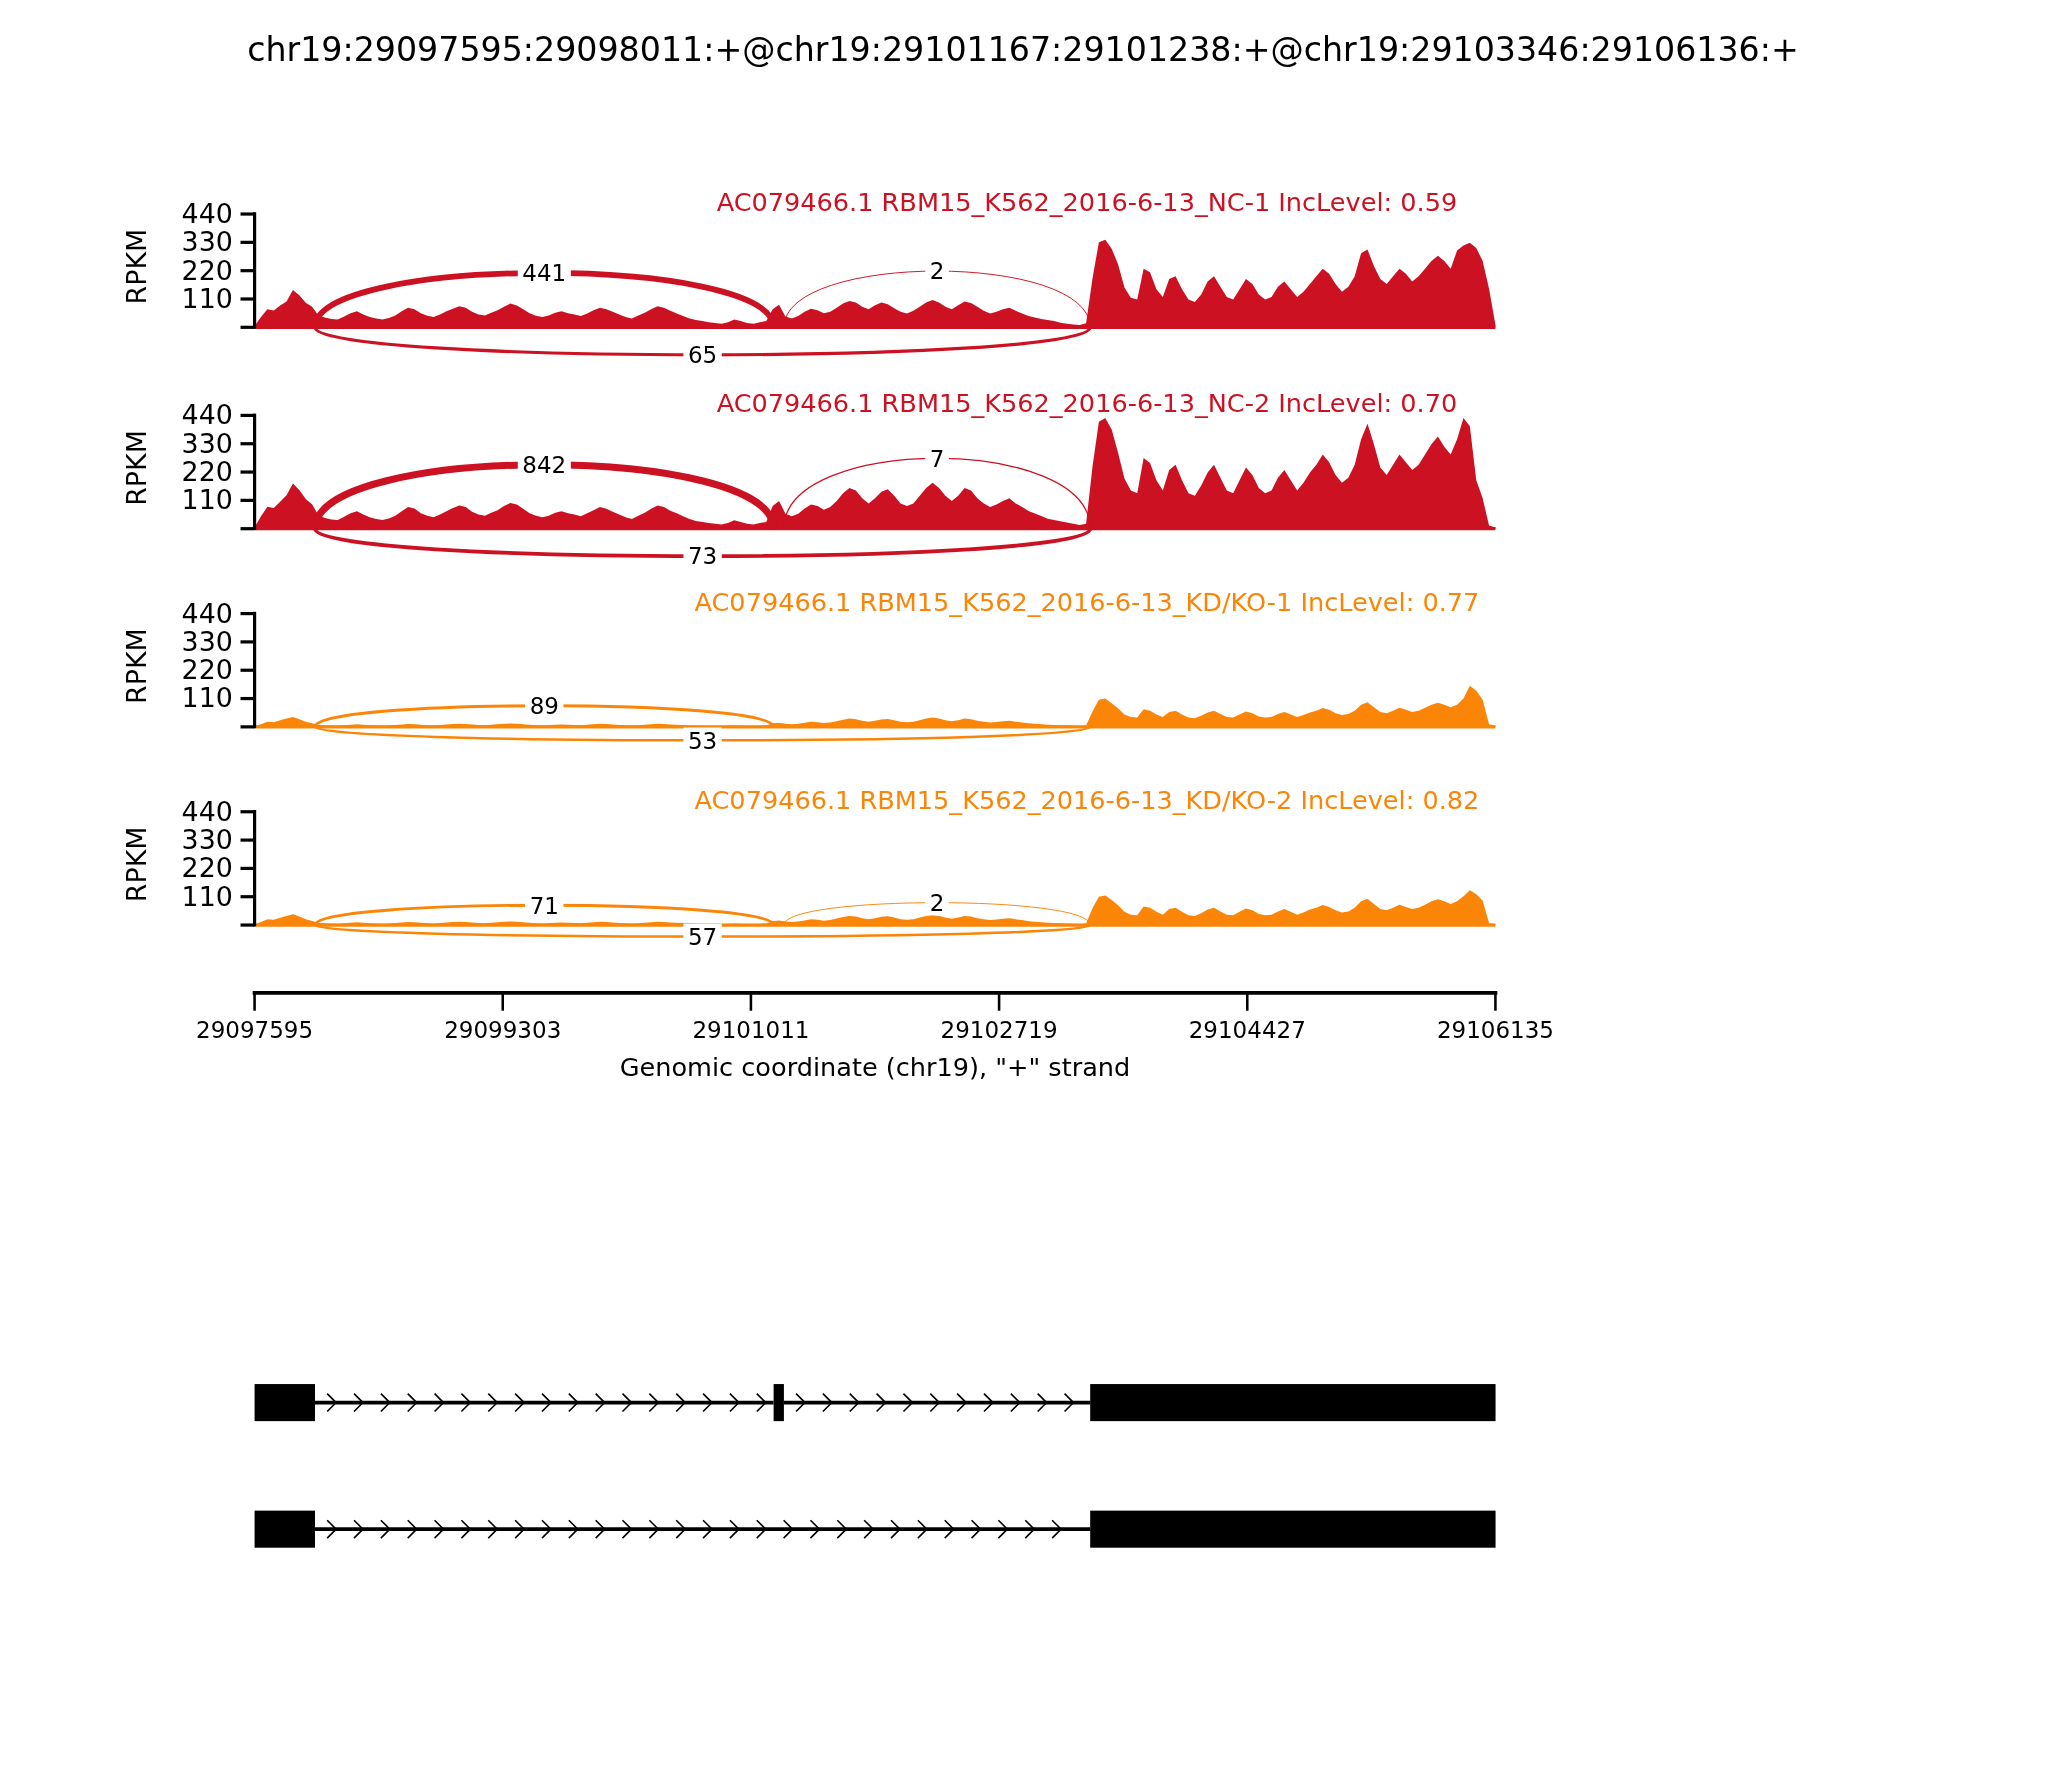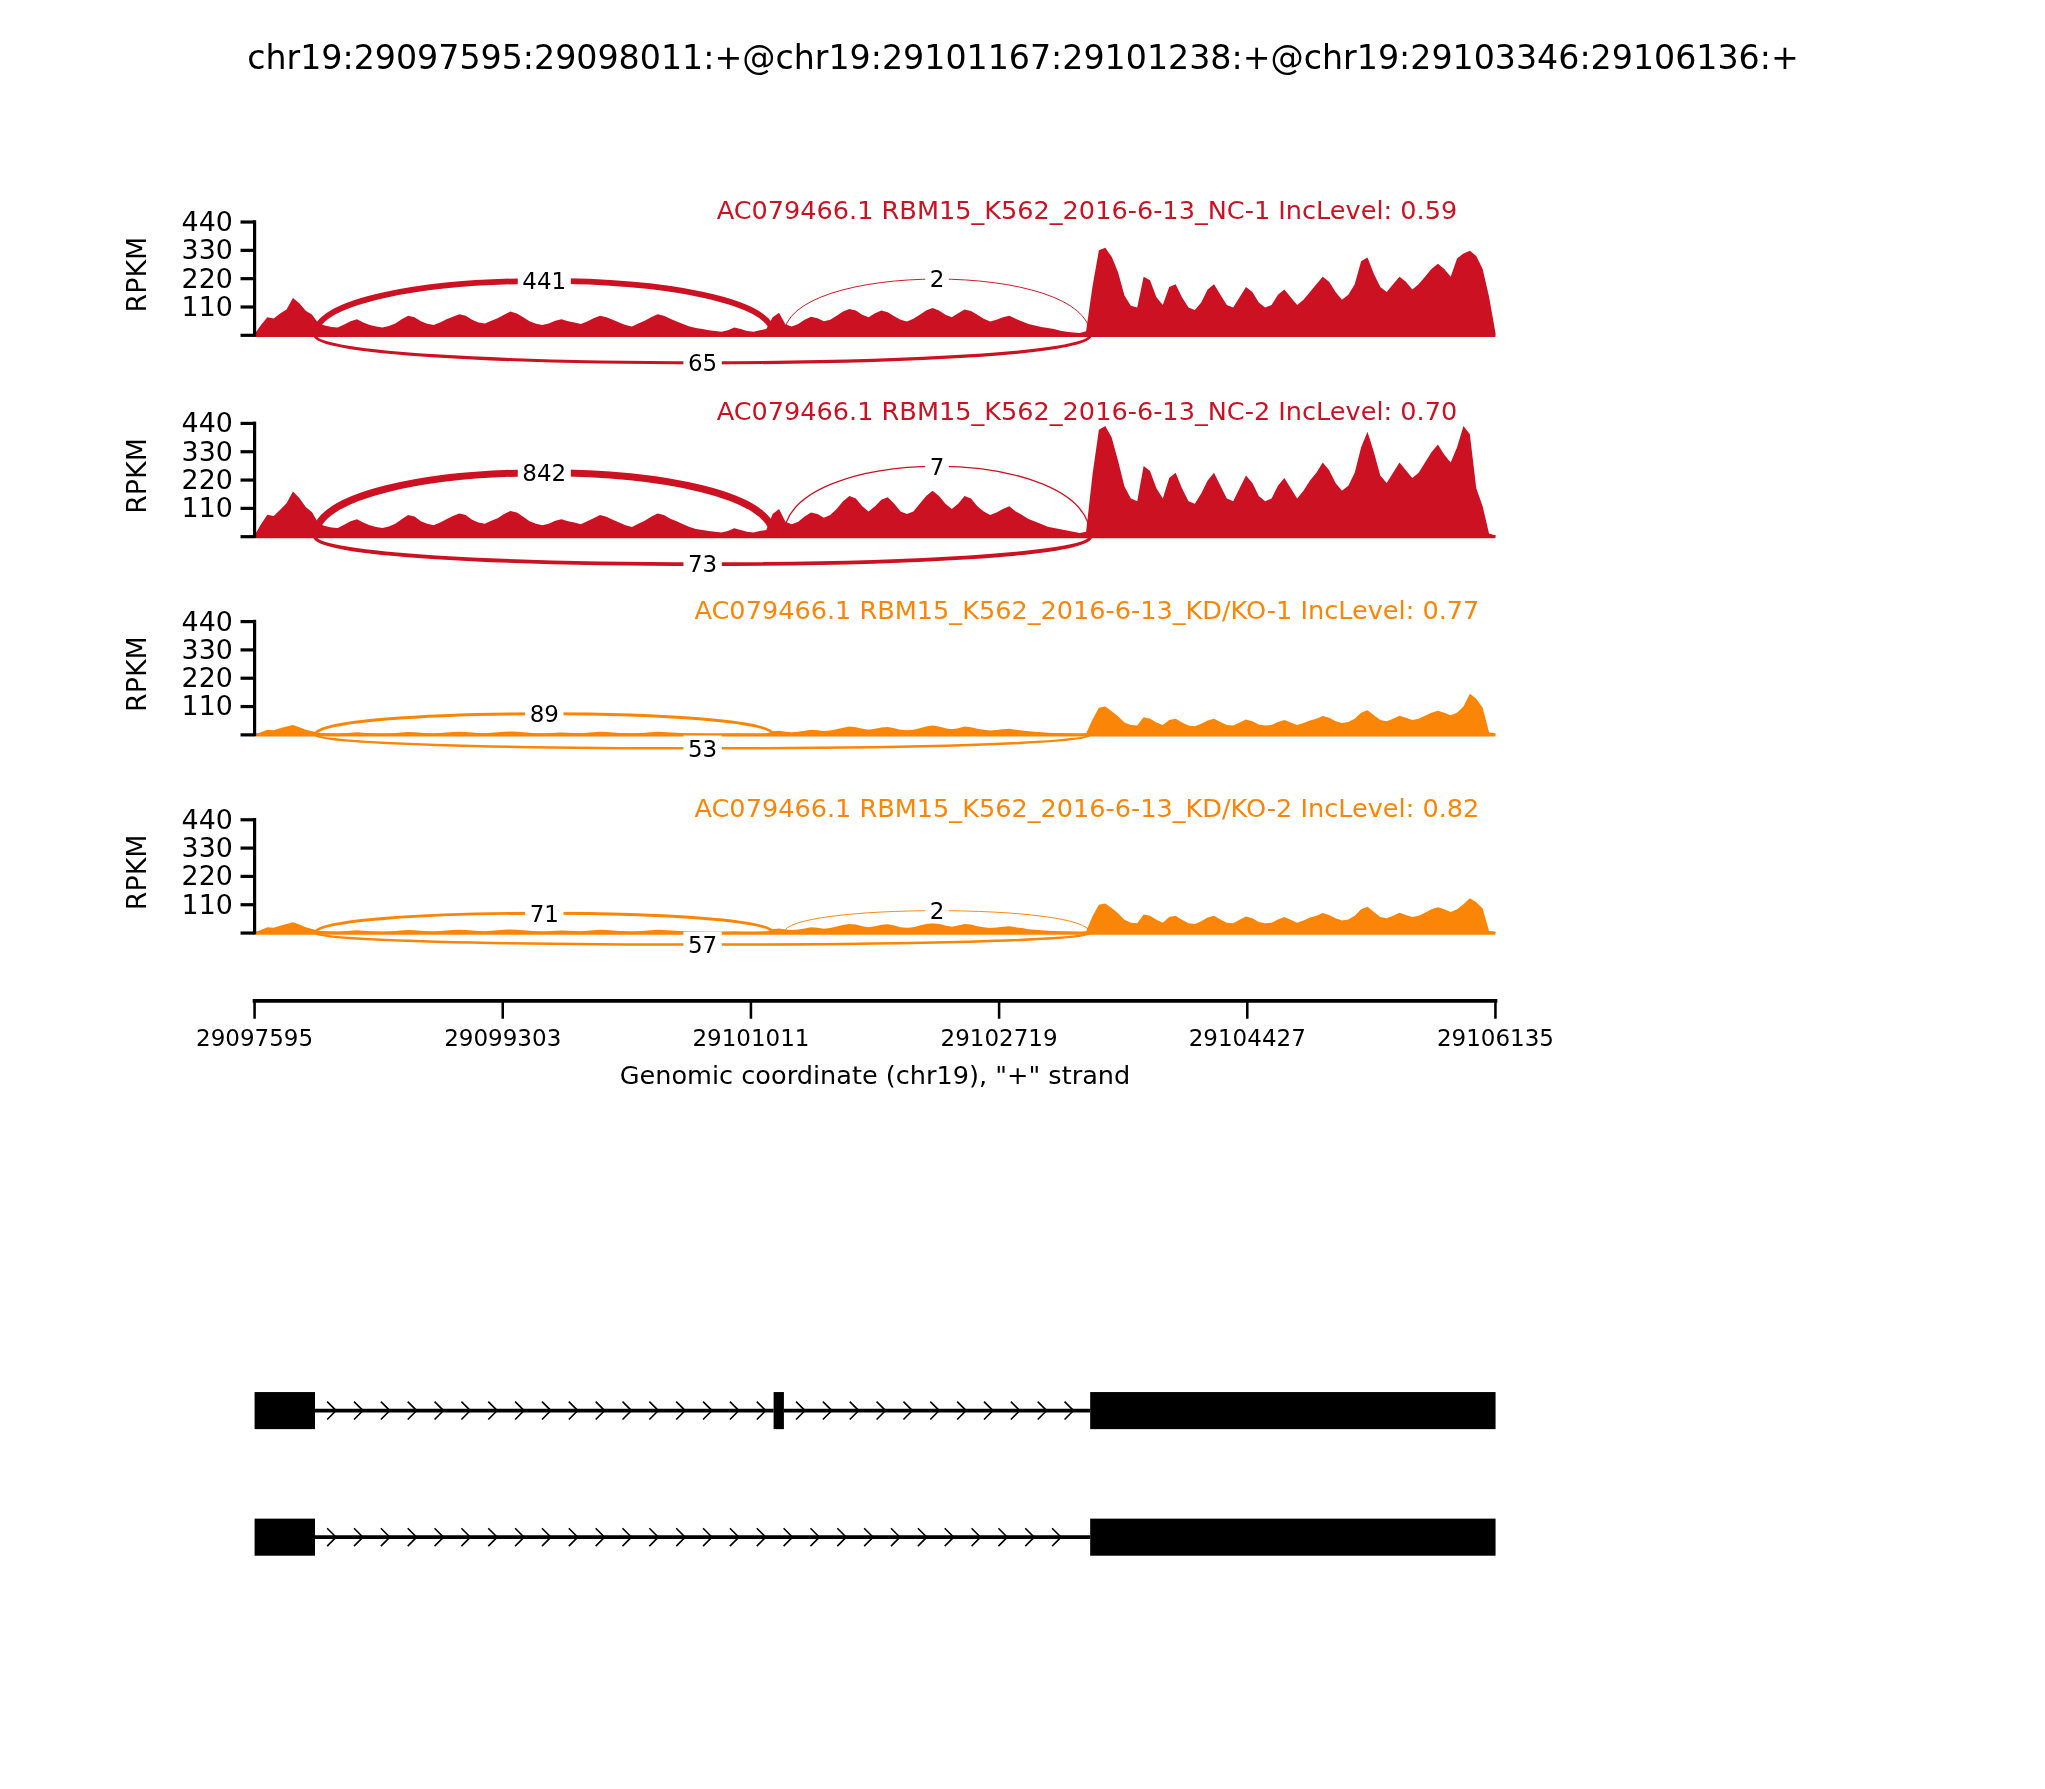--- a/index.html
+++ b/index.html
@@ -1,17 +1,17 @@
 <!DOCTYPE html>
 <html style="font-size:10.2px"><head>
 <meta charset="utf-8">
 <style>
   html,body{margin:0;padding:0;background:#ffffff;}
   body{width:2046px;height:1790px;}
-  .figure{position:relative;width:2046px;height:1672px;background:#fff;margin-top:8px;}
+  .figure{position:relative;width:2046px;height:1672px;background:#fff;}
   svg{font-family:"DejaVu Sans", sans-serif;}
   .main-title{font-size:52px;fill:#000;}
   .track-title{font-size:40px;}
   .ytick{font-size:42px;fill:#000;}
   .ylabel{font-size:42px;fill:#000;}
   .xtick{font-size:36px;fill:#000;}
   .xlabel{font-size:40px;fill:#000;}
   .jnum{font-size:36px;fill:#000;}
 </style>
 </head>

